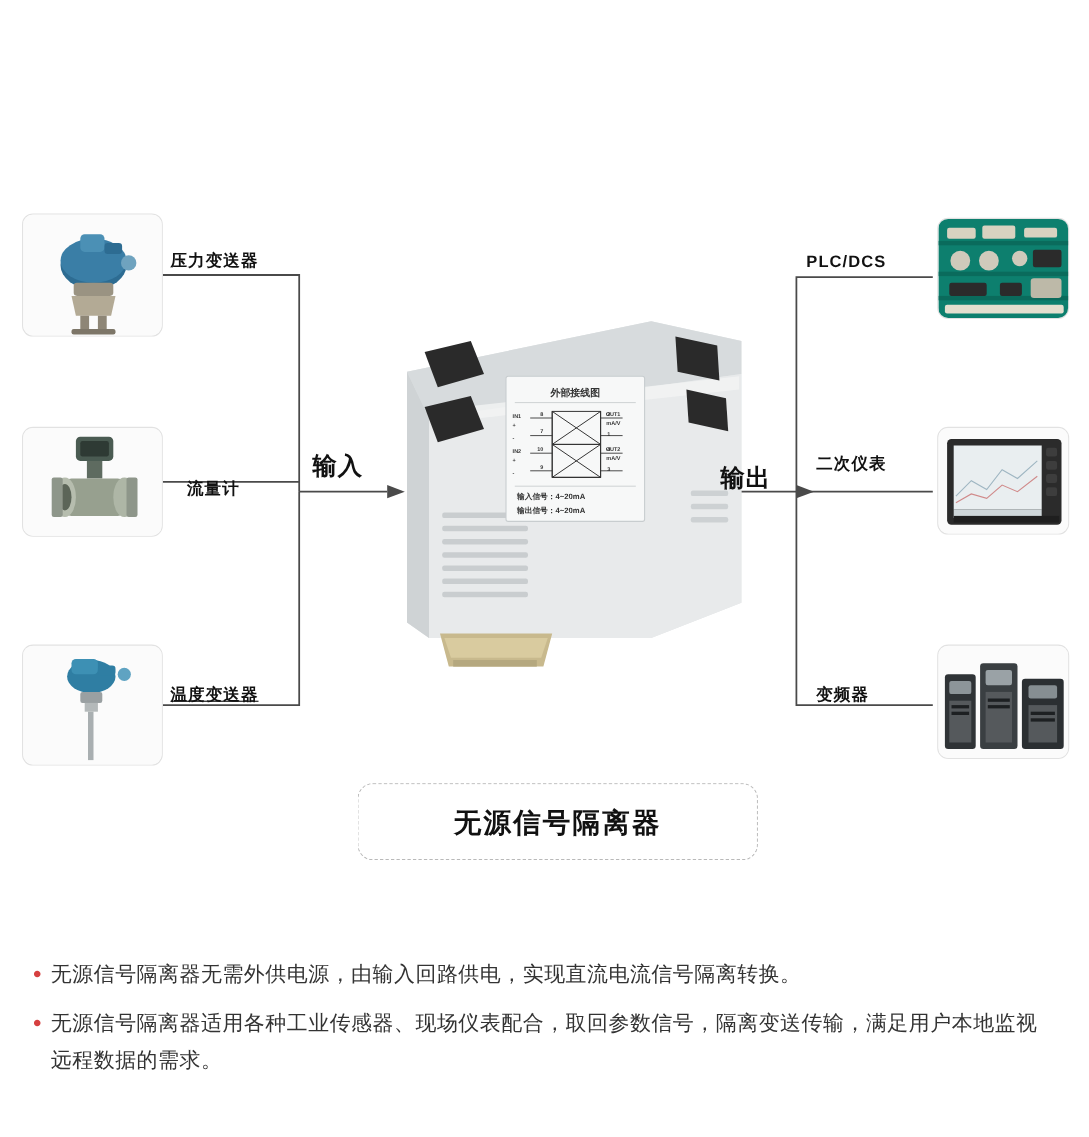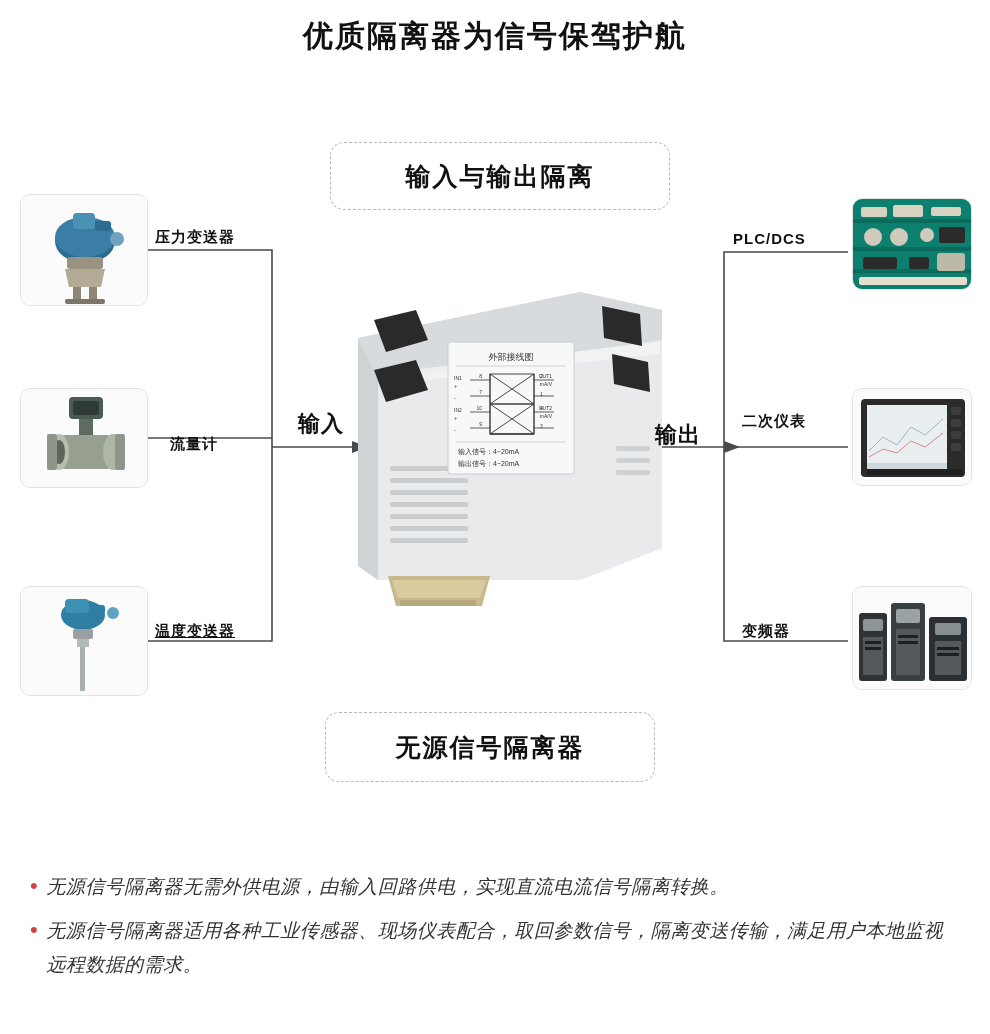--- a/index.html
+++ b/index.html
@@ -26,21 +26,21 @@
   .roundbox {
     position:absolute;
     border:1px dashed #b9b9b9;
     border-radius:14px;
     background:#fff;
     display:flex; align-items:center; justify-content:center;
     font-size:25px; font-weight:bold; letter-spacing:2px;
     color:#111;
   }
   #box-io { left:330px; top:142px; width:340px; height:68px; }
-  #box-passive { left:325px; top:712px; width:330px; height:70px; }
+  #box-passive { left:325px; top:712px; width:364px; height:70px; }
 
   
   .thumb {
     position:absolute;
     border:1px solid #e2e2e2;
     border-radius:10px;
     background:#fbfbfb;
     overflow:hidden;
   }
   .thumb svg { display:block; }
@@ -63,71 +63,69 @@
   #lab-flow     { left:170px; top:419px;margin-top:16px; }
   #lab-temp     { left:155px; top:622px;text-decoration:underline; }
   #lab-plc      { left:733px; top:230px; }
   #lab-meter    { left:742px; top:412px; }
   #lab-vfd      { left:742px; top:622px; }
 
   .biglabel {
     position:absolute;
     font-size:22px; font-weight:bold; color:#111; letter-spacing:1px;
   }
-  #lab-input  { left:284px; top:409px;margin-left:14px; }
+  #lab-input  { left:284px; top:409px; }
   #lab-output { left:655px; top:420px; }
 
   
   #wires { position:absolute; left:0; top:0; width:990px; height:1034px; }
 
   
-  #device { position:absolute; left:330px; top:280px; width:360px; height:340px; }
+  #device { position:absolute; left:342px; top:280px; width:360px; height:340px;font-weight:bold; }
 
   
   .bullets {
     position:absolute; left:30px; top:870px; width:930px;
   }
   .bullet {
     display:flex; align-items:flex-start;
     font-size:19px; line-height:34px; color:#333; letter-spacing:.5px;
     margin-bottom:10px;
   }
   .dot {
     color:#d64040; font-size:22px; line-height:32px;
     margin-right:8px; flex:0 0 auto;
   }
-  .btext { flex:1 1 auto;font-style:italic; }
+  .btext { flex:1 1 auto; }
 </style>
 </head>
 <body>
 
 <div class="page">
 
-  <div class="title">优质隔离器为信号保驾护航</div>
 
   <svg id="wires" viewBox="0 0 990 1034">
     <g stroke="#4a4a4a" stroke-width="1.6" fill="none">
 
       <path d="M148 250 L272 250 L272 447"></path>
       <path d="M148 438 L272 438"></path>
       <path d="M148 641 L272 641 L272 447"></path>
 
       <path d="M272 447 L352 447"></path>
       <polygon points="352,441 368,447 352,453" fill="#4a4a4a" stroke="none"></polygon>
 
       <path d="M640 447 L724 447"></path>
       <polygon points="724,441 740,447 724,453" fill="#4a4a4a" stroke="none"></polygon>
 
       <path d="M724 447 L724 252 L848 252"></path>
       <path d="M724 447 L848 447"></path>
       <path d="M724 447 L724 641 L848 641"></path>
     </g>
   </svg>
 
-  <div class="roundbox" id="box-io">输入与输出隔离</div>
 
   <div class="roundbox" id="box-passive">无源信号隔离器</div>
 
   <div class="thumb" id="thumb-pressure">
     <svg width="128" height="112" viewBox="0 0 128 112">
       <rect width="128" height="112" fill="#fbfbfb"></rect>
       <ellipse cx="64" cy="46" rx="30" ry="22" fill="#2d6c92"></ellipse>
       <ellipse cx="64" cy="42" rx="30" ry="20" fill="#3a7ea6"></ellipse>
       <rect x="52" y="18" width="22" height="16" rx="4" fill="#4b90b5"></rect>
       <rect x="74" y="26" width="16" height="10" rx="3" fill="#2d6c92"></rect>

